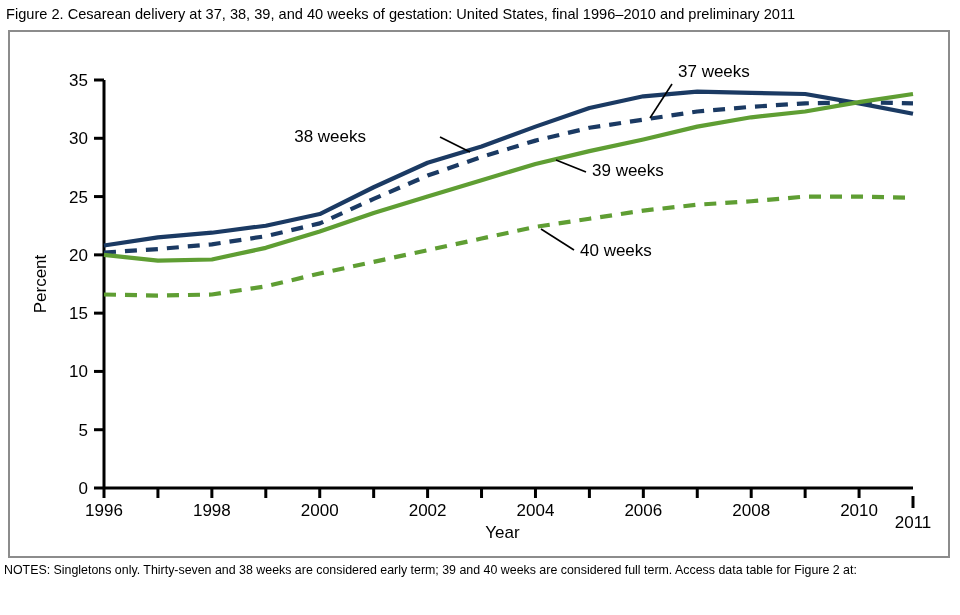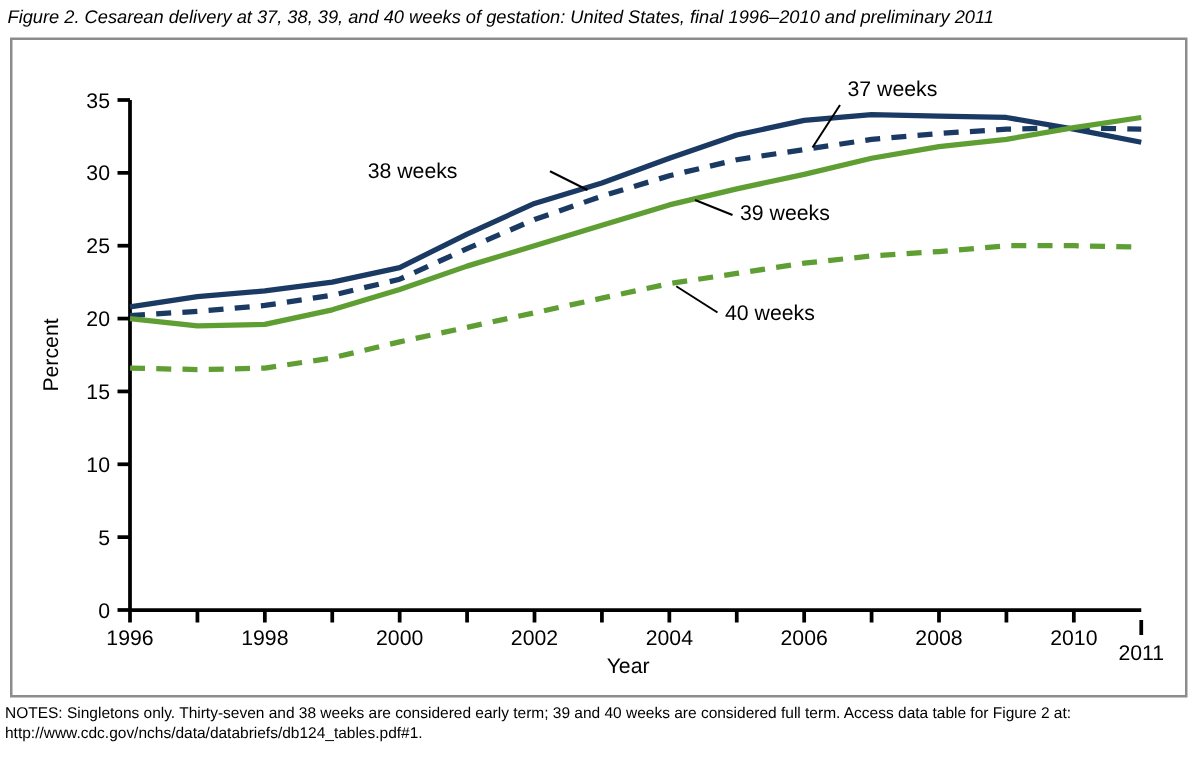--- a/index.html
+++ b/index.html
@@ -3,21 +3,21 @@
 <meta charset="utf-8">
 <style>
   html,body{margin:0;padding:0;}
   body{
     width:960px;height:615px;background:#ffffff;
     font-family:"Liberation Sans", sans-serif;
     color:#000;overflow:hidden;position:relative;
   }
   #figure-title{
     position:absolute;left:6px;top:4px;width:950px;
-    font-size:14.6px;line-height:20px;color:#000;white-space:nowrap;font-style:italic;
+    font-size:14.6px;line-height:20px;color:#000;white-space:nowrap;
   }
   #chart-frame{
     position:absolute;left:8px;top:30px;width:942px;height:528px;
     border:2px solid #8c8c8c;box-sizing:border-box;background:#fff;
   }
   #plot-svg{position:absolute;left:0;top:0;width:960px;height:615px;}
   .tick-label{font-family:"Liberation Sans",sans-serif;font-size:17px;fill:#000;}
   .axis-title{font-family:"Liberation Sans",sans-serif;font-size:17px;fill:#000;}
   .series-label{font-family:"Liberation Sans",sans-serif;font-size:17px;fill:#000;}
   #notes-block{
@@ -94,14 +94,13 @@
       <text x="366" y="142" text-anchor="end" class="series-label">38 weeks</text>
       <line x1="586" y1="172" x2="556" y2="160" stroke="#000" stroke-width="1.6"></line>
       <text x="592" y="176" text-anchor="start" class="series-label">39 weeks</text>
       <line x1="574" y1="250" x2="541" y2="229" stroke="#000" stroke-width="1.6"></line>
       <text x="580" y="256" text-anchor="start" class="series-label">40 weeks</text>
     </g>
 </svg>
 
 <div id="notes-block">
   <div>NOTES: Singletons only. Thirty-seven and 38 weeks are considered early term; 39 and 40 weeks are considered full term. Access data table for Figure 2 at:</div>
-  <div>http://www.cdc.gov/nchs/data/databriefs/db124_tables.pdf#1.</div>
 </div>
 
 </body></html>

